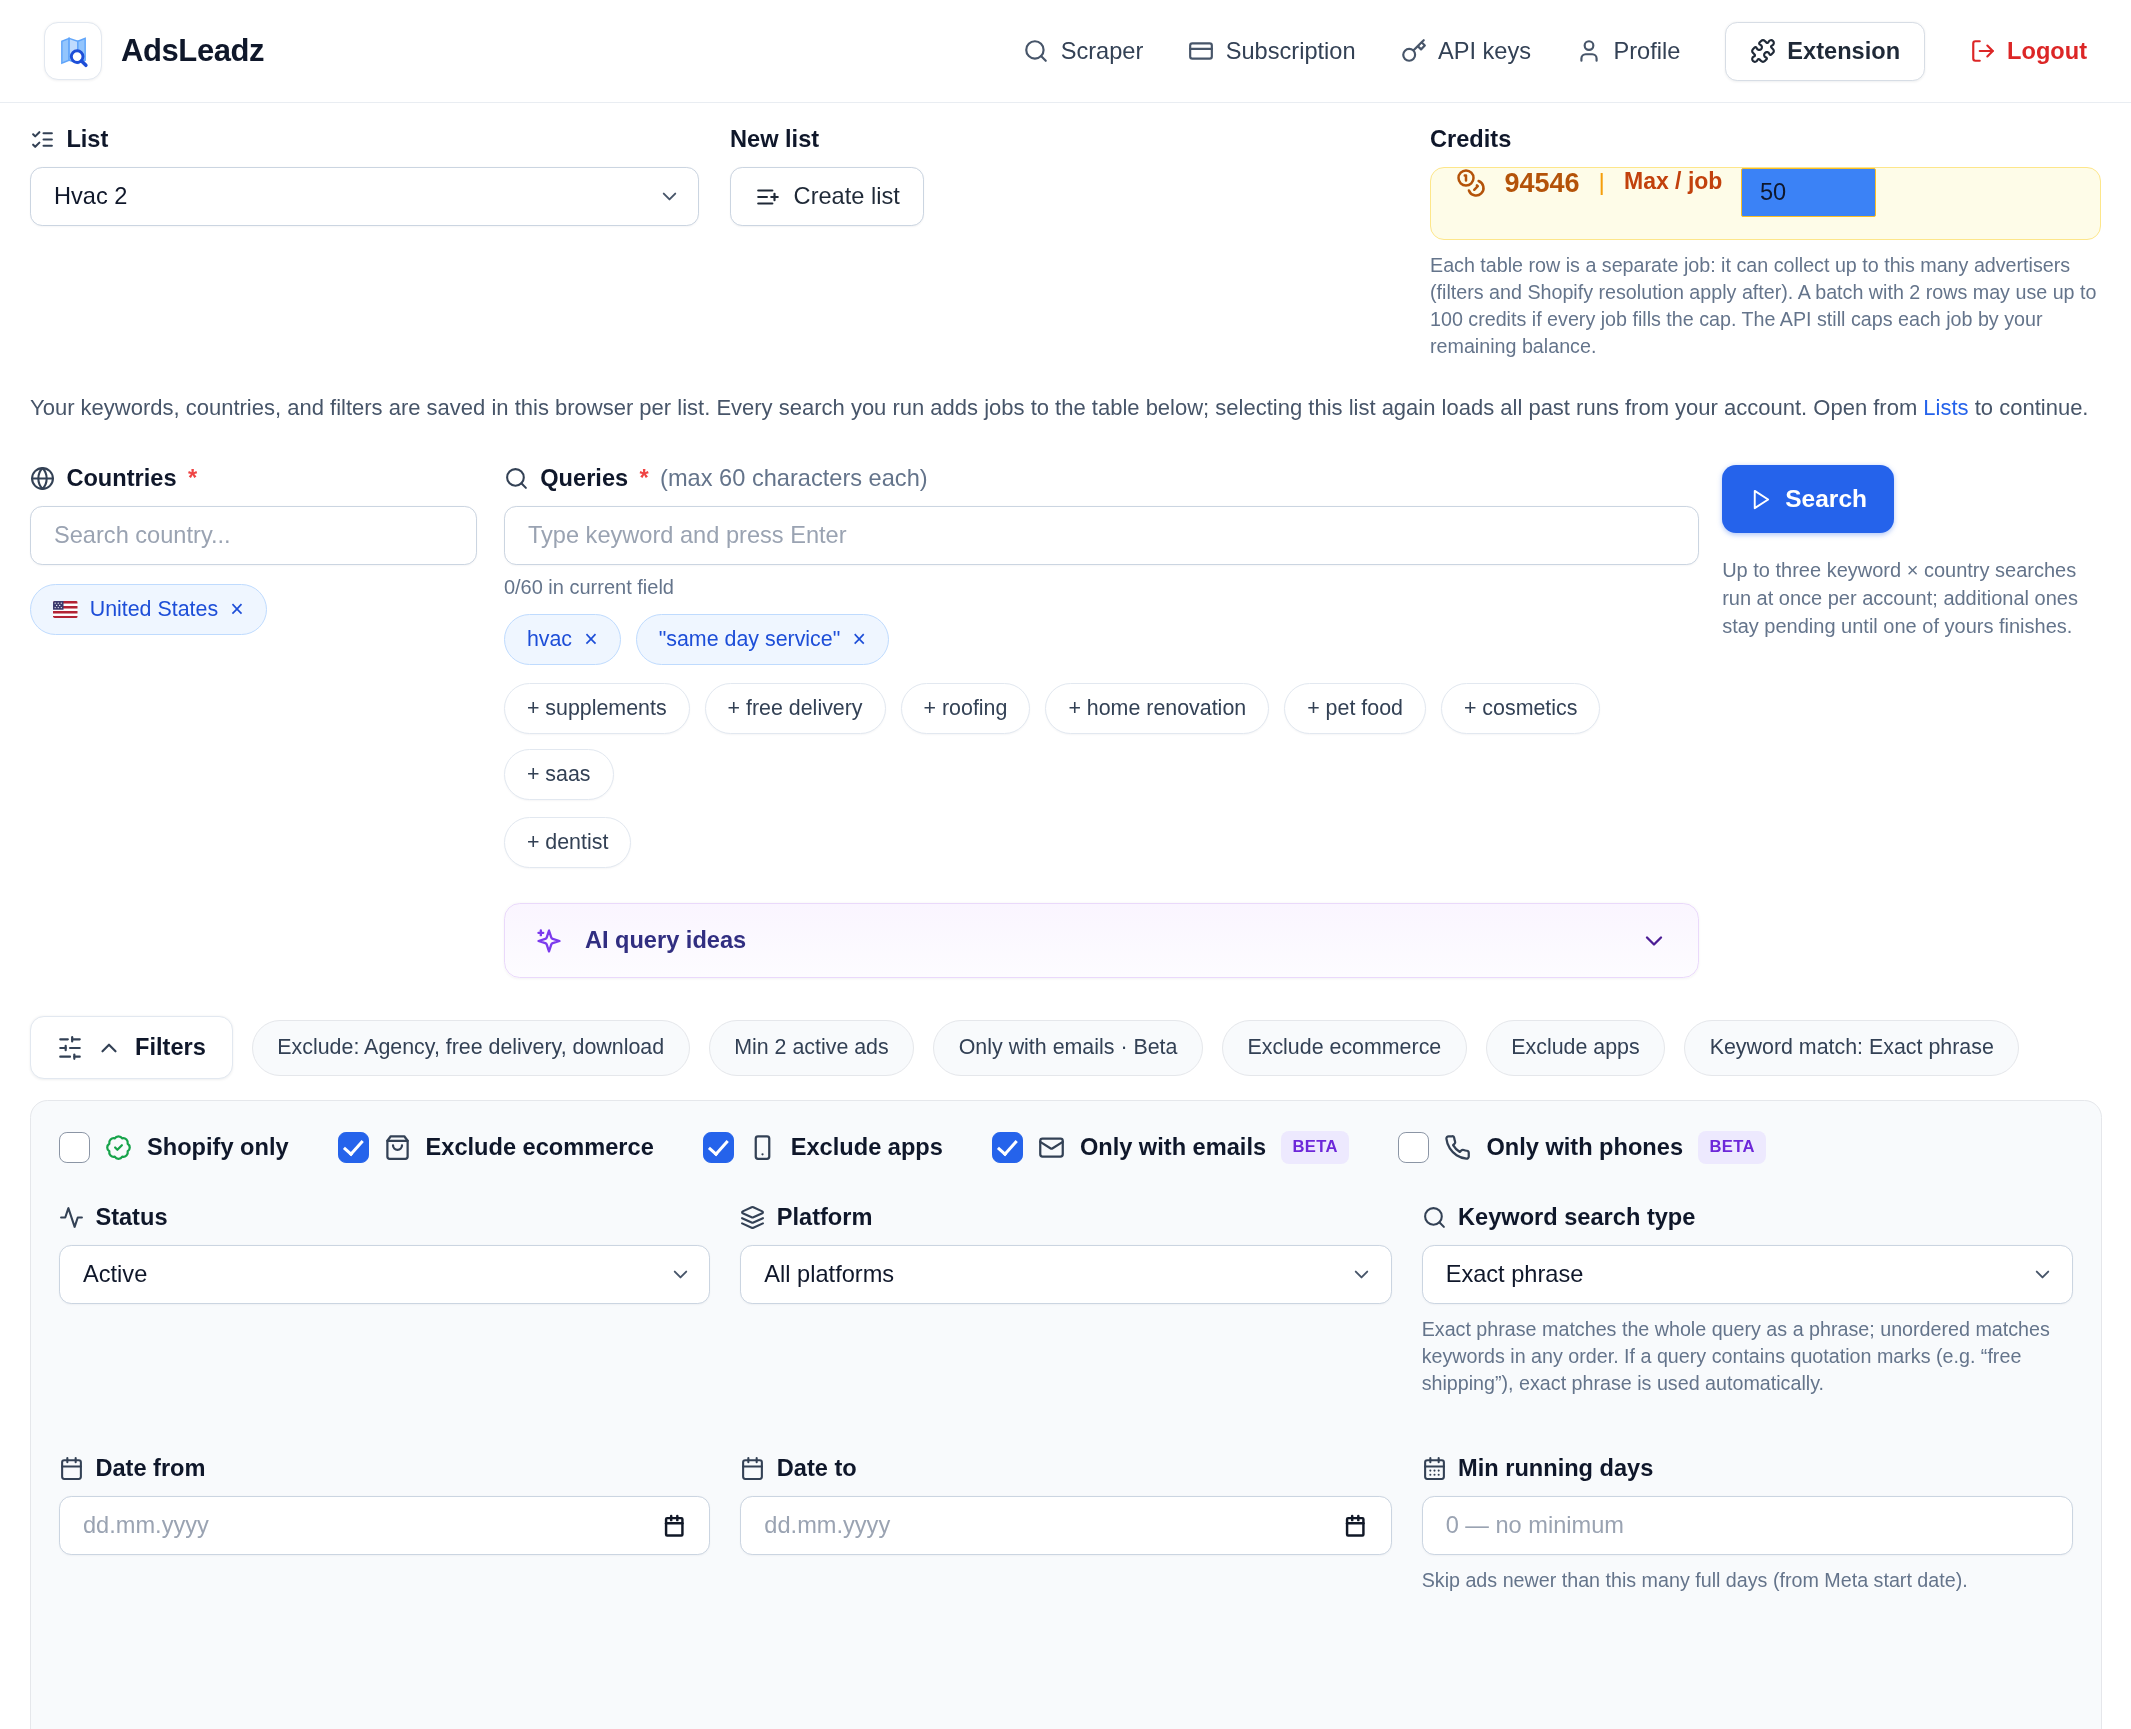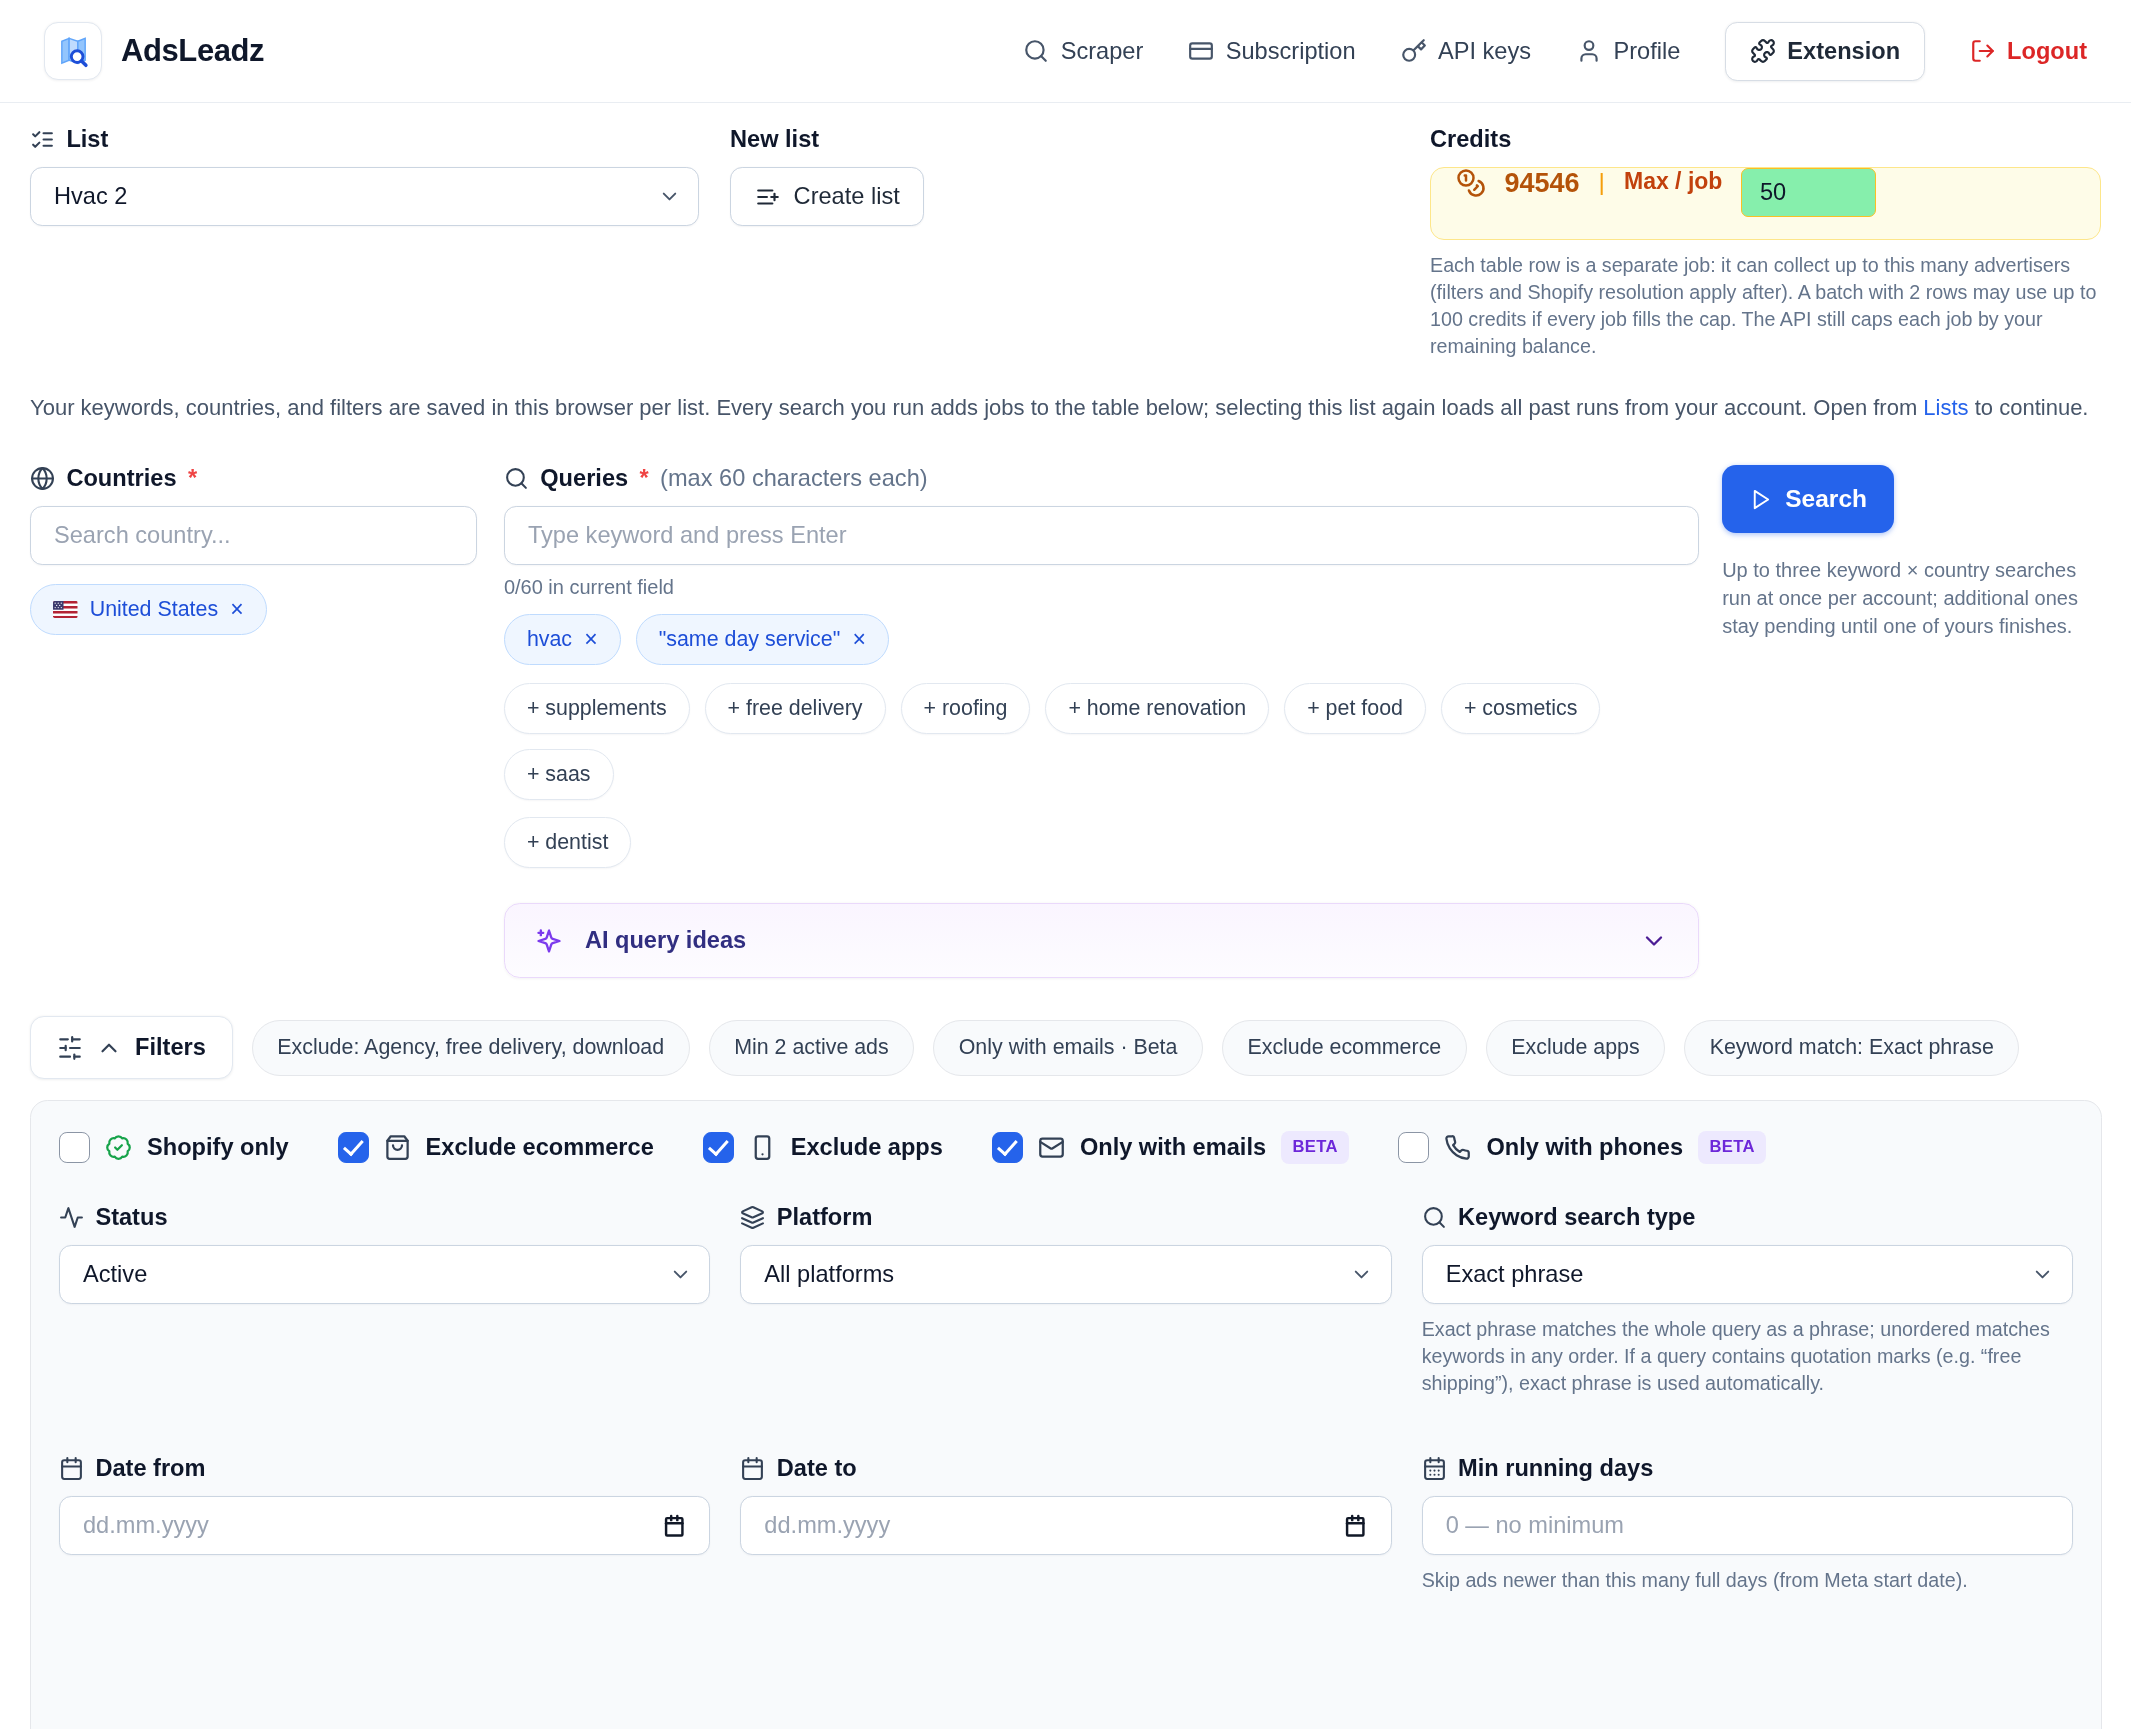--- a/index.html
+++ b/index.html
@@ -62,21 +62,21 @@
   }
   .credits-box {
     margin-top:14px; height:73px; background:#fefce8; border:1.7px solid #fde68a; border-radius:14px;
     display:flex; align-items:flex-start; gap:19px; padding:0 24.5px;
   }
   .credits-box .ic { width:30px; height:30px; color:#b45309; }
   .credits-balance { font-size:27px; font-weight:bold; color:#b45309; }
   .credits-divider { color:#f59e0b; font-size:24.5px; }
   .credits-maxlabel { font-size:23px; font-weight:bold; color:#c2410c; }
   .maxjob-input {
-    width:135px; height:49px; background:#86efac; border:1.7px solid #fbbf24; border-radius:7px;
+    width:135px; height:49px; background:#3b82f6; border:1.7px solid #fbbf24; border-radius:2px;
     display:flex; align-items:center; padding:0 17.5px; font-size:23.6px; color:#0f172a;
   }
   .credits-help { margin-top:12.2px; font-size:19.7px; line-height:27px; color:#64748b; }
 
   .intro { margin-top:35px; font-size:22px; color:#475569; }
   .intro a { color:#2563eb; text-decoration:none; cursor:pointer; }
 
   
   .row-query { display:flex; margin-top:44px; }
   .col-countries { width:447px; }

